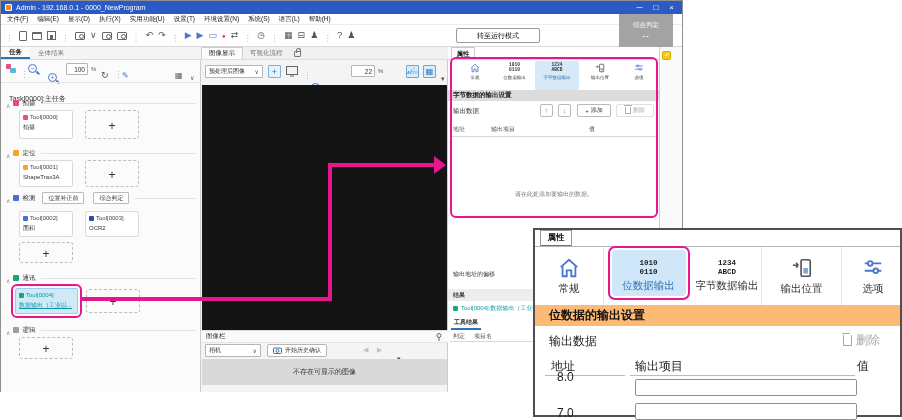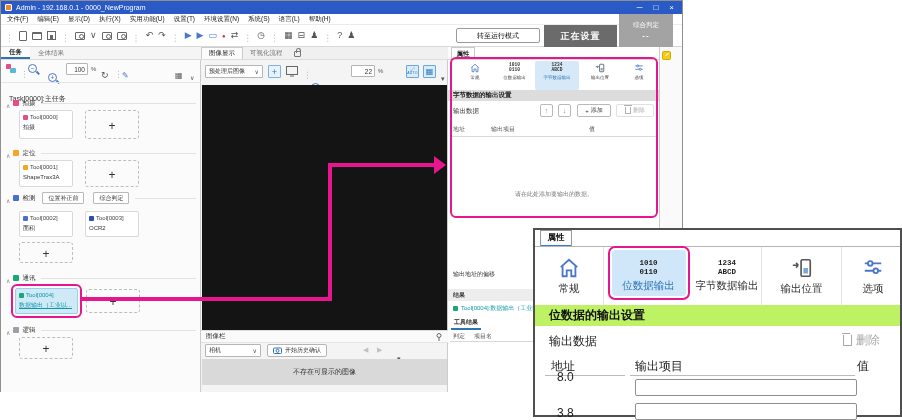--- a/index.html
+++ b/index.html
@@ -132,21 +132,21 @@
   
   .callout{left:533px;top:228px;width:369px;height:189px;background:#fff;border:2px solid #4f4f4f;z-index:10}
   .co-tab{left:5px;top:0;width:32px;height:17px;border:1px solid #999;border-bottom:2px solid #2f7fd6;background:#fff;display:flex;align-items:center;justify-content:center;font-size:8.5px;font-weight:bold;color:#111}
   .co-tabline{left:0;top:16px;width:365px;height:1px;background:#b5b5b5}
   .co-cell{top:17px;height:58px;display:flex;flex-direction:column;align-items:center;justify-content:center;gap:3px;border-right:1px solid #e3e3e3}
   .co-cell .clabel{font-size:10.5px;color:#333;white-space:nowrap}
   .co-cell.sel .clabel{color:#2e74b5}
   .co-selbg{left:77px;top:20px;width:74px;height:46px;background:#cfe7f9;border-radius:4px;z-index:0}
   .co-ring{left:73px;top:16px;width:82px;height:54px;border:2.5px solid #e6168e;border-radius:7px;z-index:12;pointer-events:none}
   .co-bit{display:flex;flex-direction:column;align-items:center;font-family:"Liberation Mono","DejaVu Sans Mono",monospace;font-size:7.5px;line-height:1.15;color:#222;font-weight:bold;z-index:1}
-  .co-band{left:0;top:75px;width:365px;height:21px;background:#bef264;display:flex;align-items:center;padding:0 14px;font-size:12px;font-weight:bold;color:#111}
+  .co-band{left:0;top:75px;width:365px;height:21px;background:#fdba74;display:flex;align-items:center;padding:0 14px;font-size:12px;font-weight:bold;color:#111}
   .co-lab{font-size:12px;color:#222}
   .co-del{display:flex;align-items:center;gap:4px;font-size:12px;color:#a8a8a8;cursor:default}
   .co-del .trash{width:9px;height:11px}
   .co-th{font-size:12px;color:#222}
   .co-useg{height:1px;background:#bbb}
   .co-addr{font-size:12px;color:#222}
   .co-input{width:222px;height:17px;border:1px solid #8f8f8f;border-radius:2px;background:#fff;font-size:11px;padding:0 4px;font-family:inherit}
   svg{display:block}
 </style>
 </head>
@@ -206,21 +206,20 @@
       <span class="tb-sep"></span>
       <span class="tb-g">▦</span>
       <span class="tb-g">⊟</span>
       <span class="tb-g">♟</span>
       <span class="tb-sep"></span>
       <span class="tb-g">?</span>
       <span class="tb-g">♟</span>
     </div>
 
     <button class="abs run-btn">转至运行模式</button>
-    <div class="abs status-box">正在设置</div>
     <div class="abs judge-box">
       <span class="jl">综合判定</span>
       <span class="jv">--</span>
     </div>
 
     
     <div class="abs left-panel"></div>
     <div class="abs center-panel"></div>
     <div class="abs right-panel"></div>
     <div class="abs right-strip"></div>
@@ -540,17 +539,17 @@
     </div>
 
     <span class="abs co-th" style="left:16px;top:128px">地址</span>
     <span class="abs co-th" style="left:100px;top:128px">输出项目</span>
     <span class="abs co-th" style="left:322px;top:128px">值</span>
     <div class="abs co-useg" style="left:10px;top:145px;width:80px"></div>
     <div class="abs co-useg" style="left:95px;top:145px;width:225px"></div>
 
     <span class="abs co-addr" style="left:22px;top:140px">8.0</span>
     <input class="abs co-input" style="left: 100px; top: 149px;" value="">
-    <span class="abs co-addr" style="left:22px;top:176px">3.8</span>
+    <span class="abs co-addr" style="left:22px;top:176px">7.0</span>
     <input class="abs co-input" style="left: 100px; top: 173px;" value="">
   </div>
 
 </div>
 
 </body></html>

